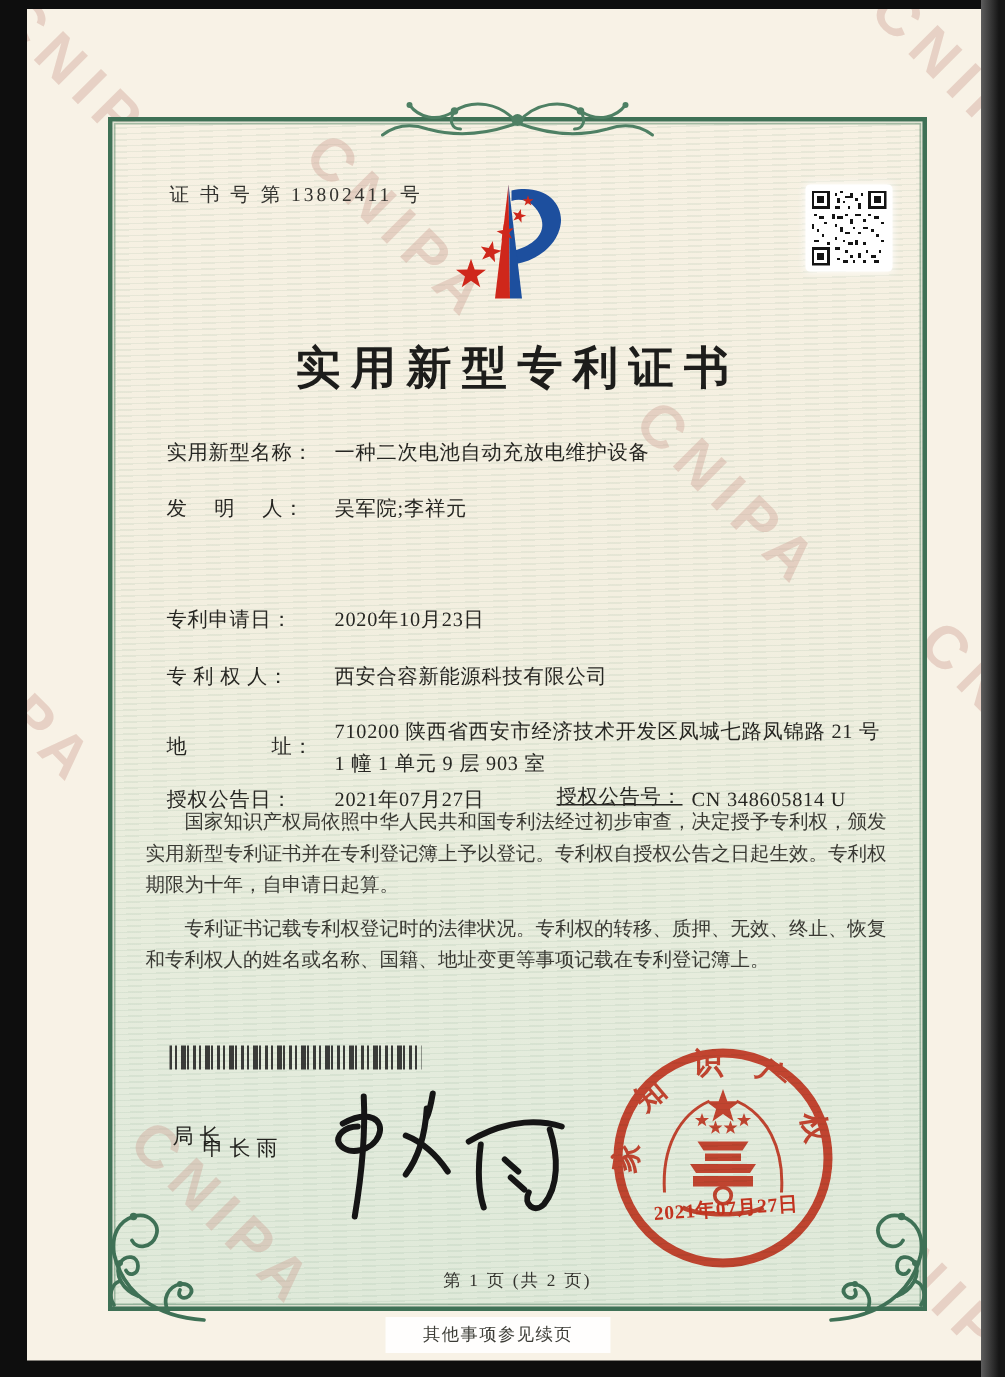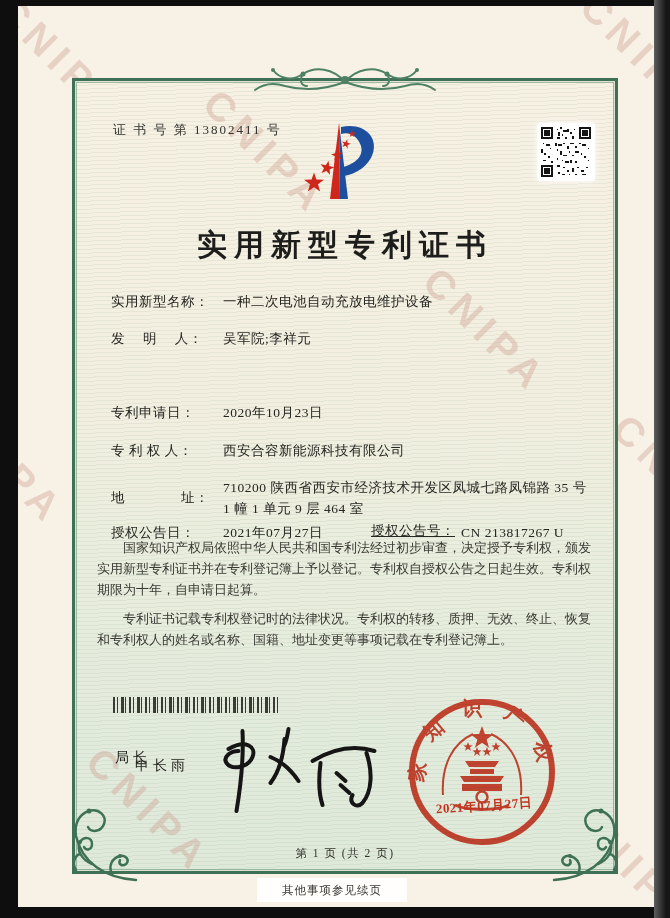--- a/index.html
+++ b/index.html
@@ -173,28 +173,28 @@
     <div class="field-row" style="top:321px">
       <span class="field-label">专利申请日：</span>
       <span class="field-value">2020年10月23日</span>
     </div>
     <div class="field-row" style="top:359px">
       <span class="field-label">专 利 权 人：</span>
       <span class="field-value">西安合容新能源科技有限公司</span>
     </div>
     <div class="field-row" style="top:396px">
       <span class="field-label">地　　　　址：</span>
-      <span class="field-value" style="max-width:372px">710200 陕西省西安市经济技术开发区凤城七路凤锦路 35 号 1 幢 1 单元 9 层 464 室</span>
+      <span class="field-value" style="max-width:372px">710200 陕西省西安市经济技术开发区凤城七路凤锦路 21 号 1 幢 1 单元 9 层 903 室</span>
     </div>
     <div class="field-row" style="top:441px">
       <span class="field-label">授权公告日：</span>
       <span class="field-value">2021年07月27日</span>
       <span class="pair2">
         <span class="field-label">授权公告号：</span>
-        <span class="field-value">CN 213817267 U</span>
+        <span class="field-value">CN 348605814 U</span>
       </span>
     </div>
 
     <div class="paras">
       <p>国家知识产权局依照中华人民共和国专利法经过初步审查，决定授予专利权，颁发实用新型专利证书并在专利登记簿上予以登记。专利权自授权公告之日起生效。专利权期限为十年，自申请日起算。</p>
       <p>专利证书记载专利权登记时的法律状况。专利权的转移、质押、无效、终止、恢复和专利权人的姓名或名称、国籍、地址变更等事项记载在专利登记簿上。</p>
     </div>
 
     <div class="barcode"></div>
 

